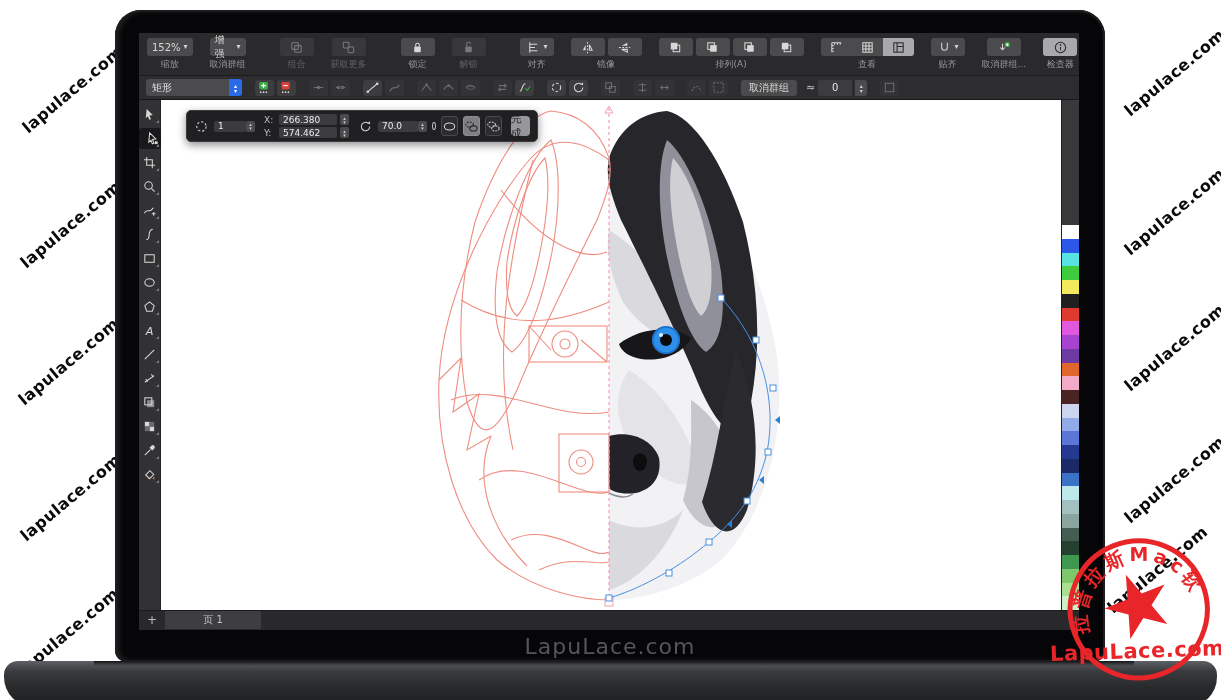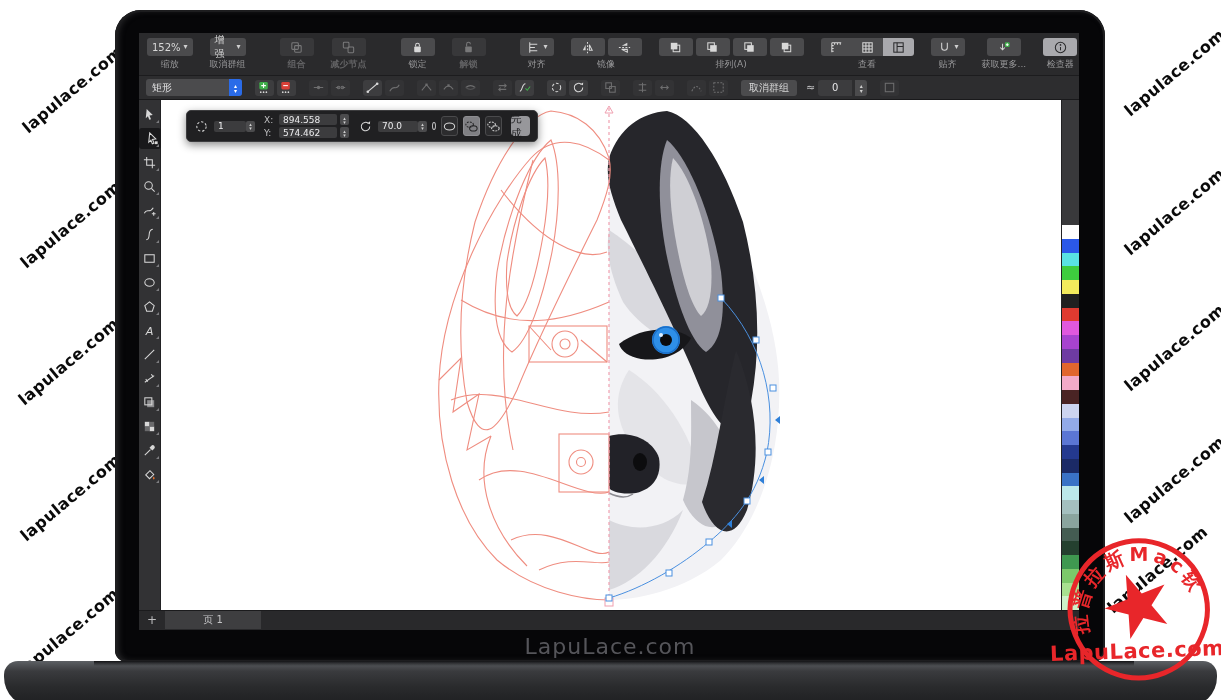--- a/index.html
+++ b/index.html
@@ -22,21 +22,21 @@
         border-radius:14px 14px 30px 30px;
         background:linear-gradient(#5d6064 0%, #3a3b3e 22%, #2a2b2d 55%, #1d1e20 100%); }
   .hinge-shadow { position:absolute; left:90px; top:0; width:1040px; height:5px;
         background:linear-gradient(#121214,transparent); }
 
   
   .tb1 { height:43px; background:#2a2a2c; border-bottom:1px solid #1c1c1e;
          display:flex; align-items:flex-start; padding:5px 8px 0 8px; gap:17px; }
   .grp { display:flex; flex-direction:column; align-items:center; gap:2px; }
   .grp .lbl { font-size:9px; color:#98989a; white-space:nowrap; }
-  .grp.dis .lbl { color:#626264;font-weight:bold; }
+  .grp.dis .lbl { color:#626264; }
   .grp.dis .btn { opacity:.45; }
   .btnrow { display:flex; gap:3px; }
   .btn { height:18px; min-width:34px; background:#4b4b4d; border-radius:3px;
          display:flex; align-items:center; justify-content:center; gap:3px;
          color:#d8d8d8; font-size:10px; padding:0 5px; }
   .btn.lt { background:#a9a9ad; color:#202022; }
   .seg { display:flex; }
   .seg .btn { border-radius:0; min-width:31px; }
   .seg .btn:first-child { border-radius:3px 0 0 3px; }
   .seg .btn:last-child { border-radius:0 3px 3px 0; }
@@ -165,21 +165,21 @@
       </div>
       <div class="grp dis">
         <div class="btn">
             <i>
               <svg viewBox="0 0 16 16" width="15" height="15" class="ic">
                 <rect x="2.5" y="2.5" width="6" height="6" rx="1" stroke-width="1.1" stroke="#d8d8d8" fill="none"></rect>
                 <rect x="7.5" y="7.5" width="6" height="6" rx="1" stroke-width="1.1" stroke="#d8d8d8" fill="none"></rect>
               </svg>
             </i>
           </div>
-        <div class="lbl">减少节点</div>
+        <div class="lbl">获取更多</div>
       </div>
       <div style="width:14px"></div>
       <div class="grp">
         <div class="btn">
             <i>
               <svg viewBox="0 0 16 16" width="15" height="15" class="ic">
                 <rect x="4.5" y="7" width="7" height="6" rx="1" fill="#d8d8d8"></rect>
                 <path d="M6 7 V5.5 a2 2 0 0 1 4 0 V7" stroke-width="1.1" stroke="#d8d8d8" fill="none"></path>
               </svg>
             </i>
@@ -310,21 +310,21 @@
       <div class="grp">
         <div class="btn">
             <i>
               <svg viewBox="0 0 16 16" width="15" height="15" class="ic">
                 <path d="M7 4 v6 M4.5 8 l2.5 2.5 2.5 -2.5" stroke-width="1.1" stroke="#d8d8d8" fill="none"></path>
                 <rect x="9.5" y="2.5" width="5" height="5" rx="1" fill="#3fae4a"></rect>
                 <path d="M12 3.5 v3 M10.5 5 h3" stroke-width="1.1" stroke="#fff"></path>
               </svg>
             </i>
           </div>
-        <div class="lbl">获取更多...</div>
+        <div class="lbl">取消群组...</div>
       </div>
       <div class="grp">
         <div class="btn lt">
             <i>
               <svg viewBox="0 0 16 16" width="15" height="15" class="ic">
                 <circle cx="8" cy="8" r="5.5" stroke-width="1.1" stroke="#2a2a2c" fill="none"></circle>
                 <path d="M8 7.5 v3.5" stroke-width="1.1" stroke="#2a2a2c"></path>
                 <circle cx="8" cy="5.2" r="0.9" fill="#2a2a2c"></circle>
               </svg>
             </i>
@@ -719,21 +719,21 @@
           <div class="fb-num">
             <div class="xybox" style="width:32px">1</div>
             <div class="xystep">
                 <span>▴</span>
                 <span>▾</span>
               </div>
           </div>
           <div class="xy">
             <div class="xyrow">
               <span class="t">X:</span>
-              <div class="xybox">894.558</div>
+              <div class="xybox">266.380</div>
               <div class="xystep">
                   <span>▴</span>
                   <span>▾</span>
                 </div>
             </div>
             <div class="xyrow">
               <span class="t">Y:</span>
               <div class="xybox">574.462</div>
               <div class="xystep">
                   <span>▴</span>

